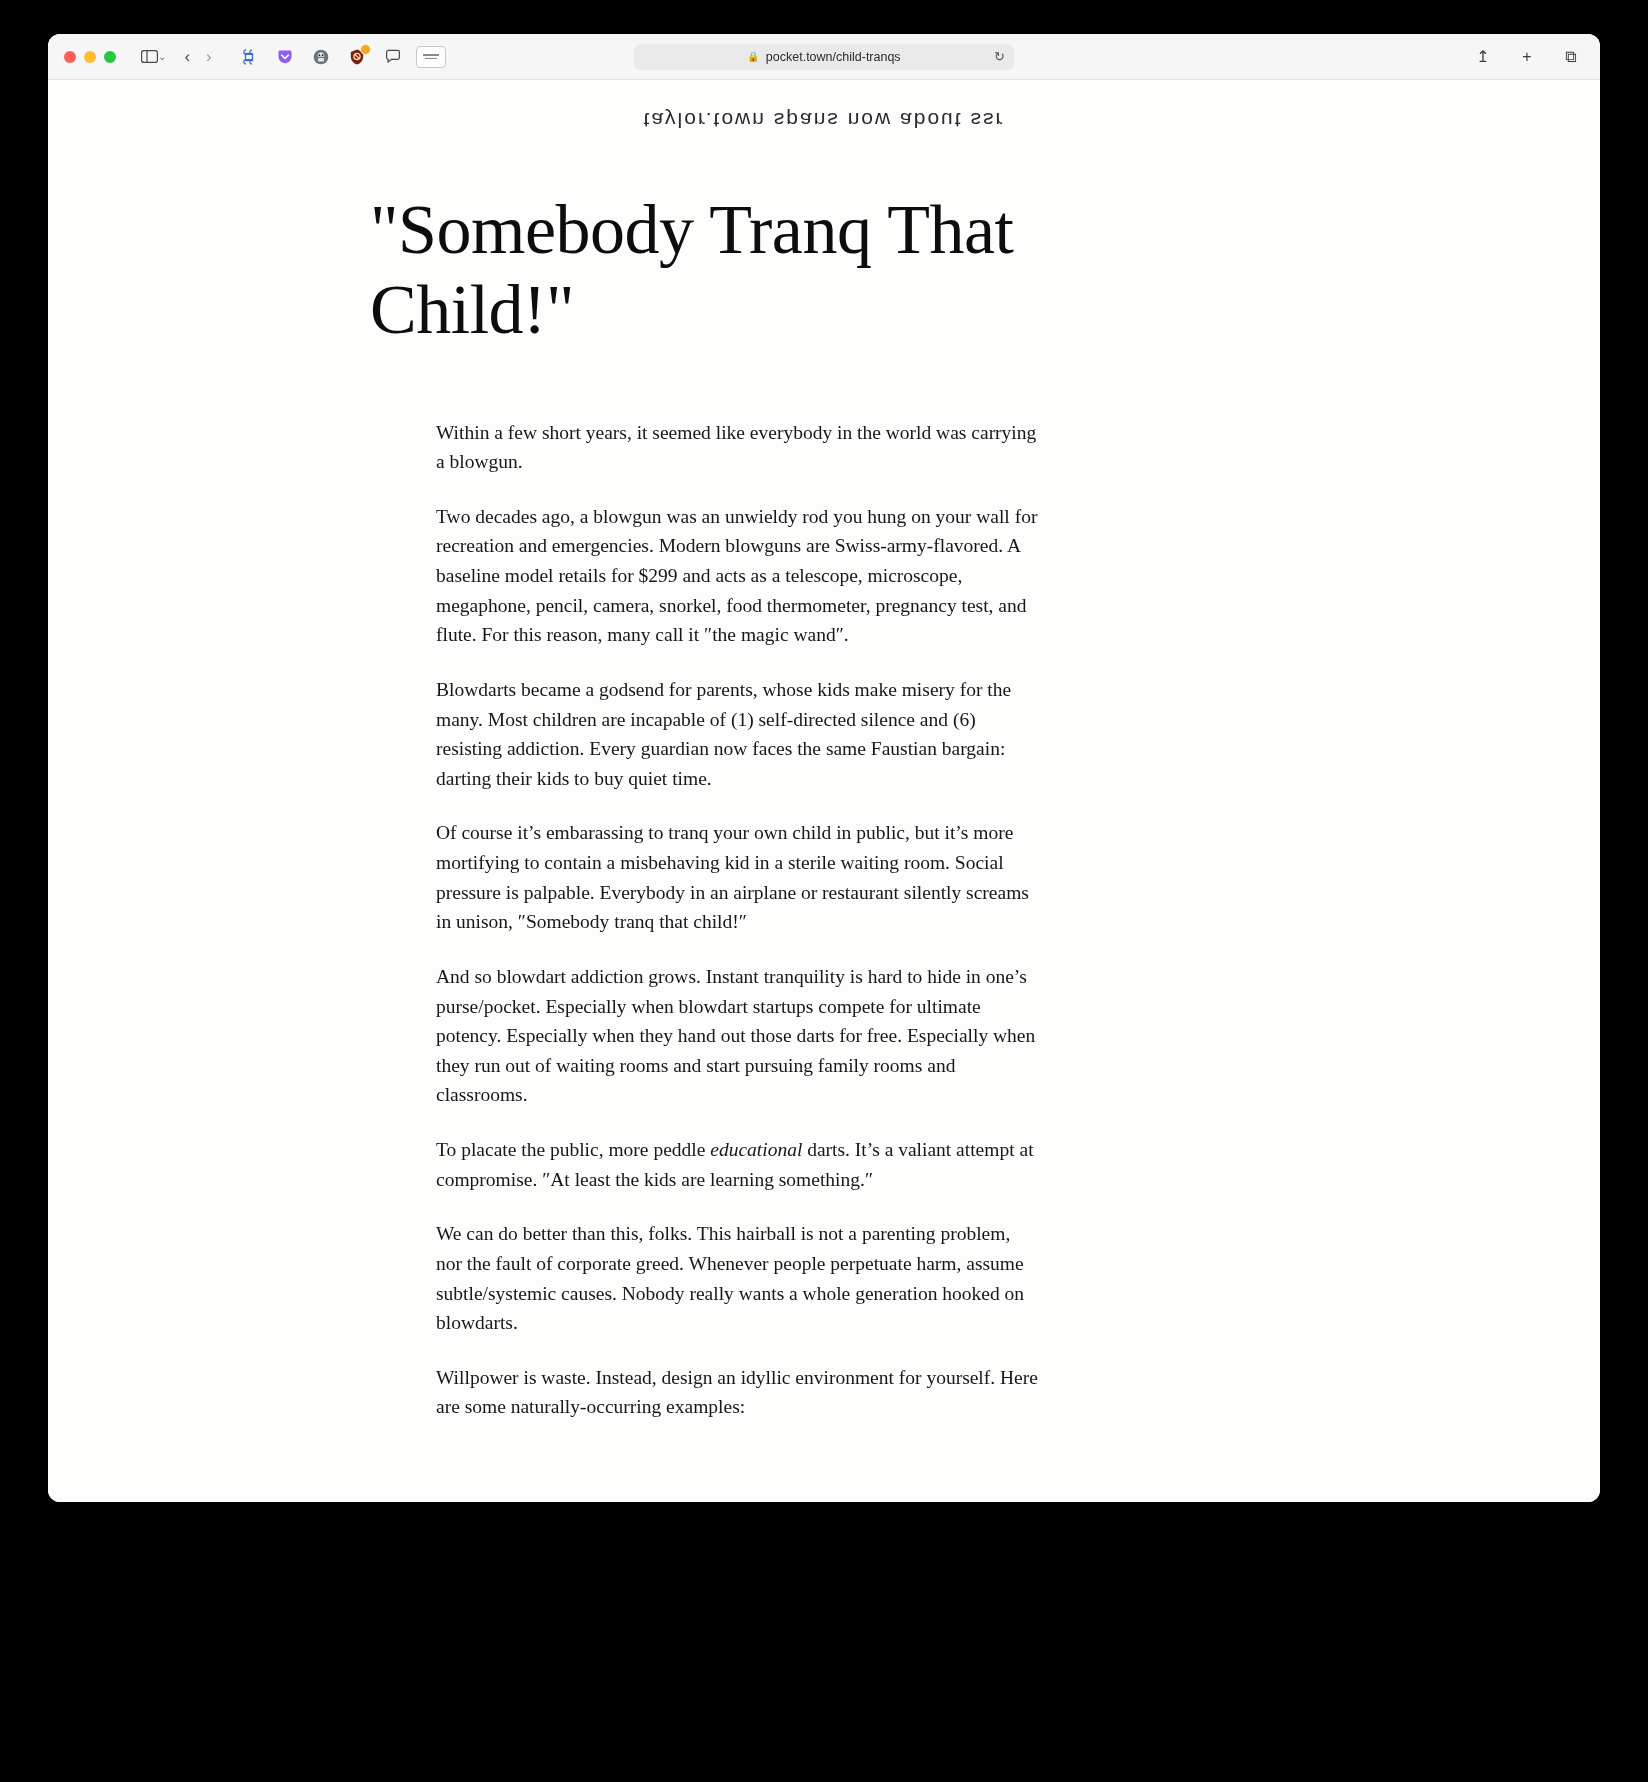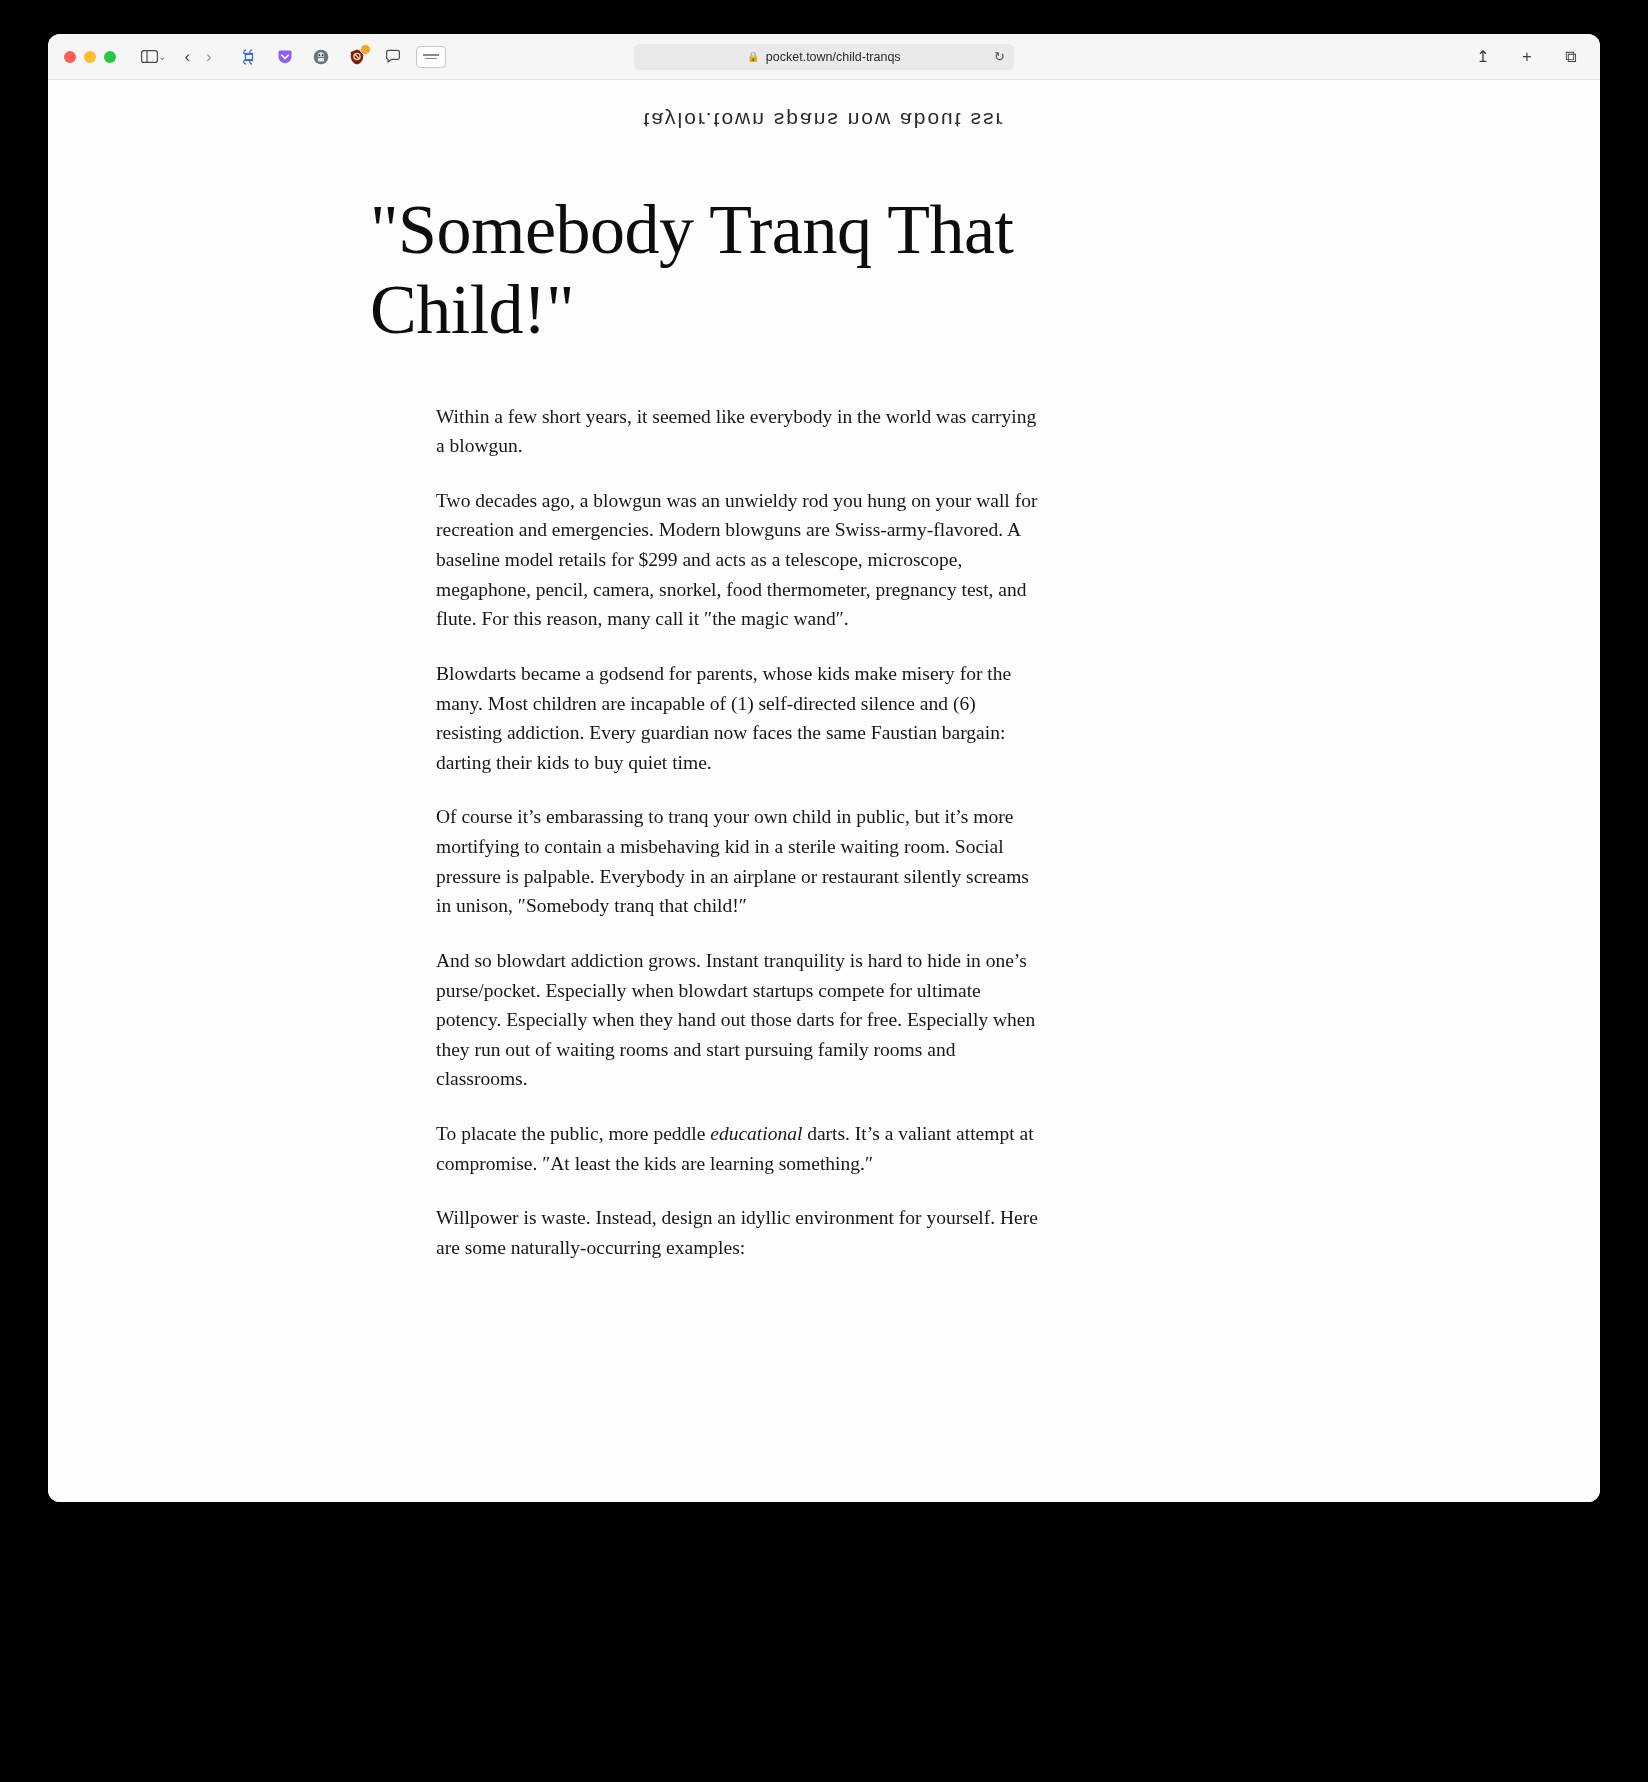--- a/index.html
+++ b/index.html
@@ -195,21 +195,21 @@
     font-weight: 400;
     margin: 0 0 0 0;
     padding-left: 322px;
     padding-right: 380px;
     letter-spacing: -0.5px;
   }
 
   .body-col {
     padding-left: 388px;
     padding-right: 560px;
-    margin-top: 52px;
+    margin-top: 68px;
   }
 
   .body-col p {
     font-family: "Liberation Serif", serif;
     font-size: 19.5px;
     line-height: 1.52;
     color: #17171a;
     margin: 0 0 25px 0;
   }
 
@@ -306,20 +306,21 @@
 
         <div class="body-col">
           <p>Within a few short years, it seemed like everybody in the world was carrying a blowgun.</p>
           <p>Two decades ago, a blowgun was an unwieldy rod you hung on your wall for recreation and emergencies. Modern blowguns are Swiss-army-flavored. A baseline model retails for $299 and acts as a telescope, microscope, megaphone, pencil, camera, snorkel, food thermometer, pregnancy test, and flute. For this reason, many call it ″the magic wand″.</p>
           <p>Blowdarts became a godsend for parents, whose kids make misery for the many. Most children are incapable of (1) self-directed silence and (6) resisting addiction. Every guardian now faces the same Faustian bargain: darting their kids to buy quiet time.</p>
           <p>Of course it’s embarassing to tranq your own child in public, but it’s more mortifying to contain a misbehaving kid in a sterile waiting room. Social pressure is palpable. Everybody in an airplane or restaurant silently screams in unison, ″Somebody tranq that child!″</p>
           <p>And so blowdart addiction grows. Instant tranquility is hard to hide in one’s purse/pocket. Especially when blowdart startups compete for ultimate potency. Especially when they hand out those darts for free. Especially when they run out of waiting rooms and start pursuing family rooms and classrooms.</p>
 
           <p><span>To placate the public, more peddle </span><em>educational</em><span> darts. It’s a valiant attempt at compromise. ″At least the kids are learning something.″</span></p>
 
+          <p>We can do better than this, folks. This hairball is not a parenting problem, nor the fault of corporate greed. Whenever people perpetuate harm, assume subtle/systemic causes. Nobody really wants a whole generation hooked on blowdarts.</p>
           <p>Willpower is waste. Instead, design an idyllic environment for yourself. Here are some naturally-occurring examples:</p>
 
         </div>
       </div>
     </div>
 
   </div>
 </div>
 
 </body></html>

